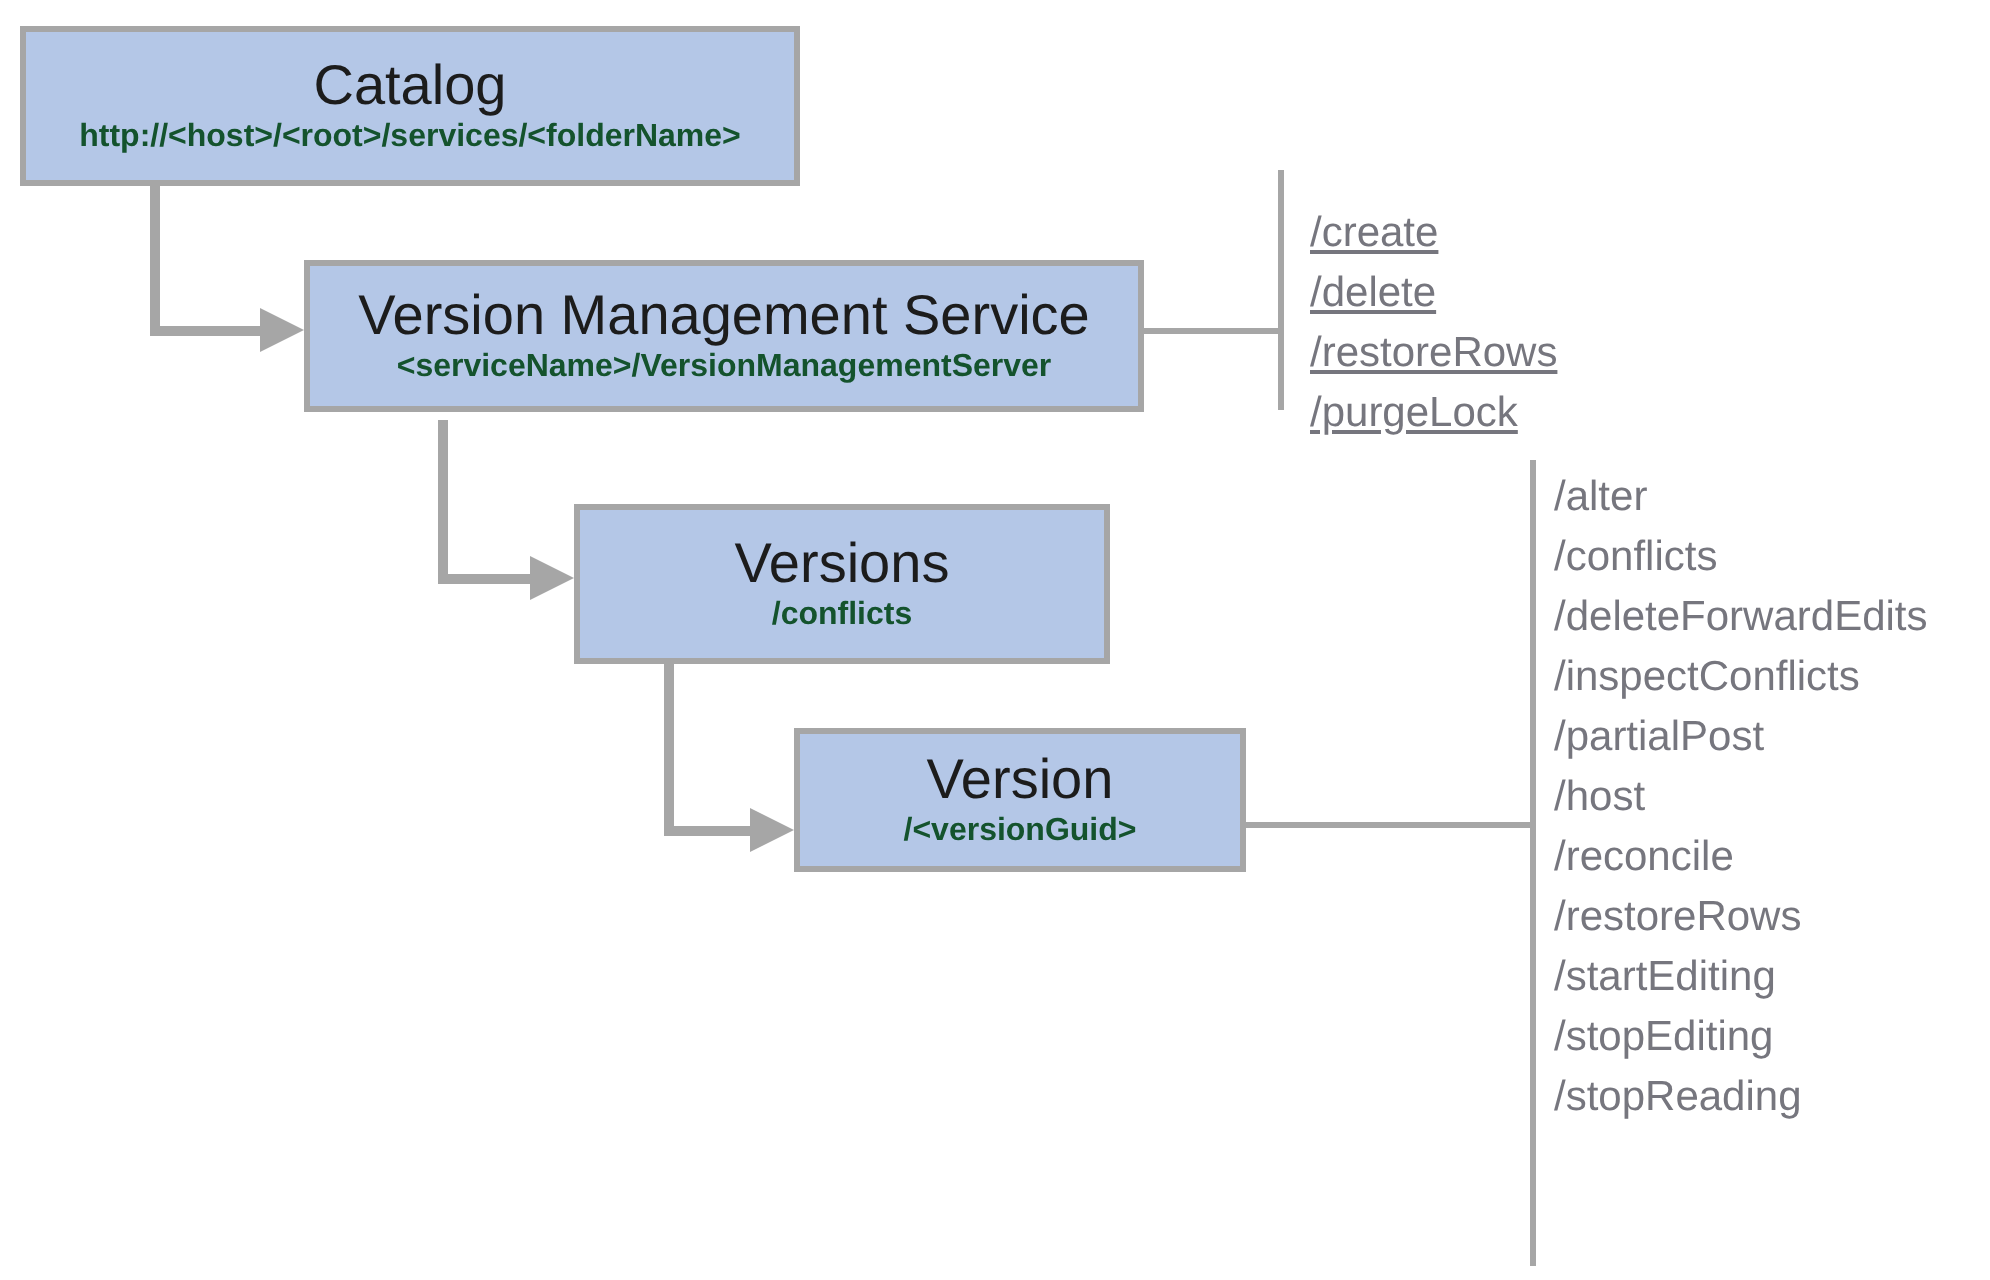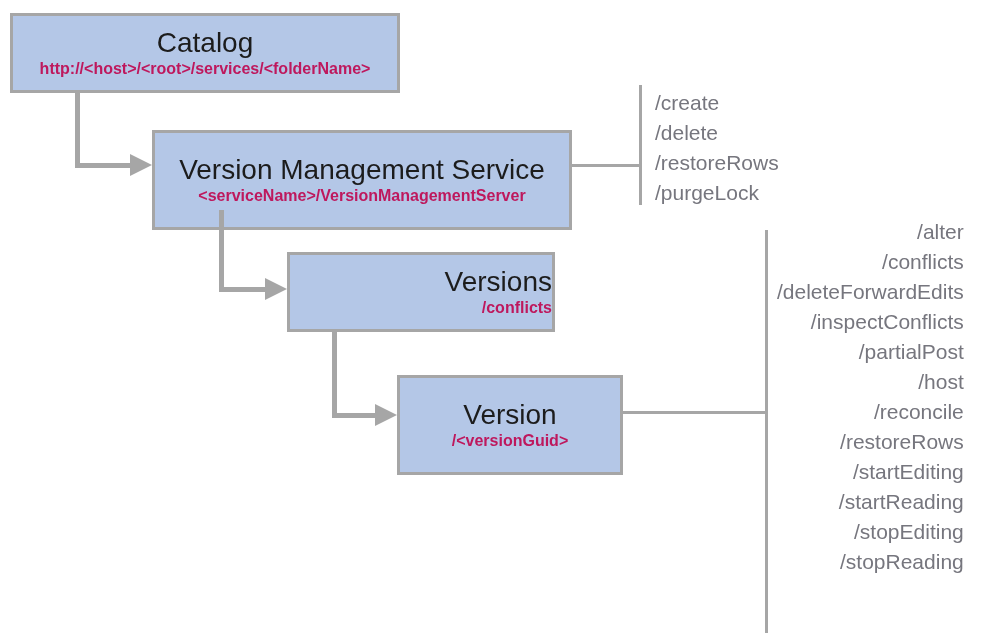--- a/index.html
+++ b/index.html
@@ -28,28 +28,28 @@
   }
   .node-title{
     font-size:28px;
     color:var(--title-text);
     line-height:1.15;
     white-space:nowrap;
   }
   .node-subtitle{
     font-size:16px;
     font-weight:bold;
-    color:#be185d;
+    color:#14532d;
     line-height:1.3;
     white-space:nowrap;
   }
   #node-catalog { left:10px;  top:13px;  width:390px; height:80px; }
-  #node-vms     { left:152px; top:130px; width:420px; height:100px; }
-  #node-versions{ left:287px; top:252px; width:268px; height:80px;align-items:flex-end; }
-  #node-version { left:397px; top:375px; width:226px; height:100px; }
+  #node-vms     { left:152px; top:130px; width:420px; height:76px; }
+  #node-versions{ left:287px; top:252px; width:268px; height:80px; }
+  #node-version { left:397px; top:364px; width:226px; height:72px; }
 
   .conn{position:absolute;background:var(--connector);}
   
   #c1-v{left:75px;  top:92px;  width:5px;  height:76px;}
   #c1-h{left:75px;  top:163px; width:55px; height:5px;}
   #c1-a{left:130px; top:154px;}
   
   #c2-v{left:219px; top:210px; width:5px;  height:82px;}
   #c2-h{left:219px; top:287px; width:46px; height:5px;}
   #c2-a{left:265px; top:278px;}
@@ -74,22 +74,22 @@
     position:absolute;
     margin:0;padding:0;list-style:none;
     font-size:21px;
     color:var(--operation-text);
   }
   .ops-list li{
     height:30px;
     line-height:30px;
     white-space:nowrap;
   }
-  #ops-vms    {left:655px; top:88px;}
-  #ops-version{left:777px; top:217px;text-align:right;}
+  #ops-vms    {left:655px; top:102px;text-decoration:underline;}
+  #ops-version{left:777px; top:234px;}
 </style>
 </head>
 <body>
 
 <div id="canvas">
 
   <div class="node" id="node-catalog">
     <div class="node-title">Catalog</div>
     <div class="node-subtitle">http://&lt;host&gt;/&lt;root&gt;/services/&lt;folderName&gt;</div>
   </div>
@@ -135,18 +135,17 @@
   <ul class="ops-list" id="ops-version">
       <li>/alter</li>
       <li>/conflicts</li>
       <li>/deleteForwardEdits</li>
       <li>/inspectConflicts</li>
       <li>/partialPost</li>
       <li>/host</li>
       <li>/reconcile</li>
       <li>/restoreRows</li>
       <li>/startEditing</li>
-      <li>/startReading</li>
       <li>/stopEditing</li>
       <li>/stopReading</li>
     </ul>
 
 </div>
 
 </body></html>

